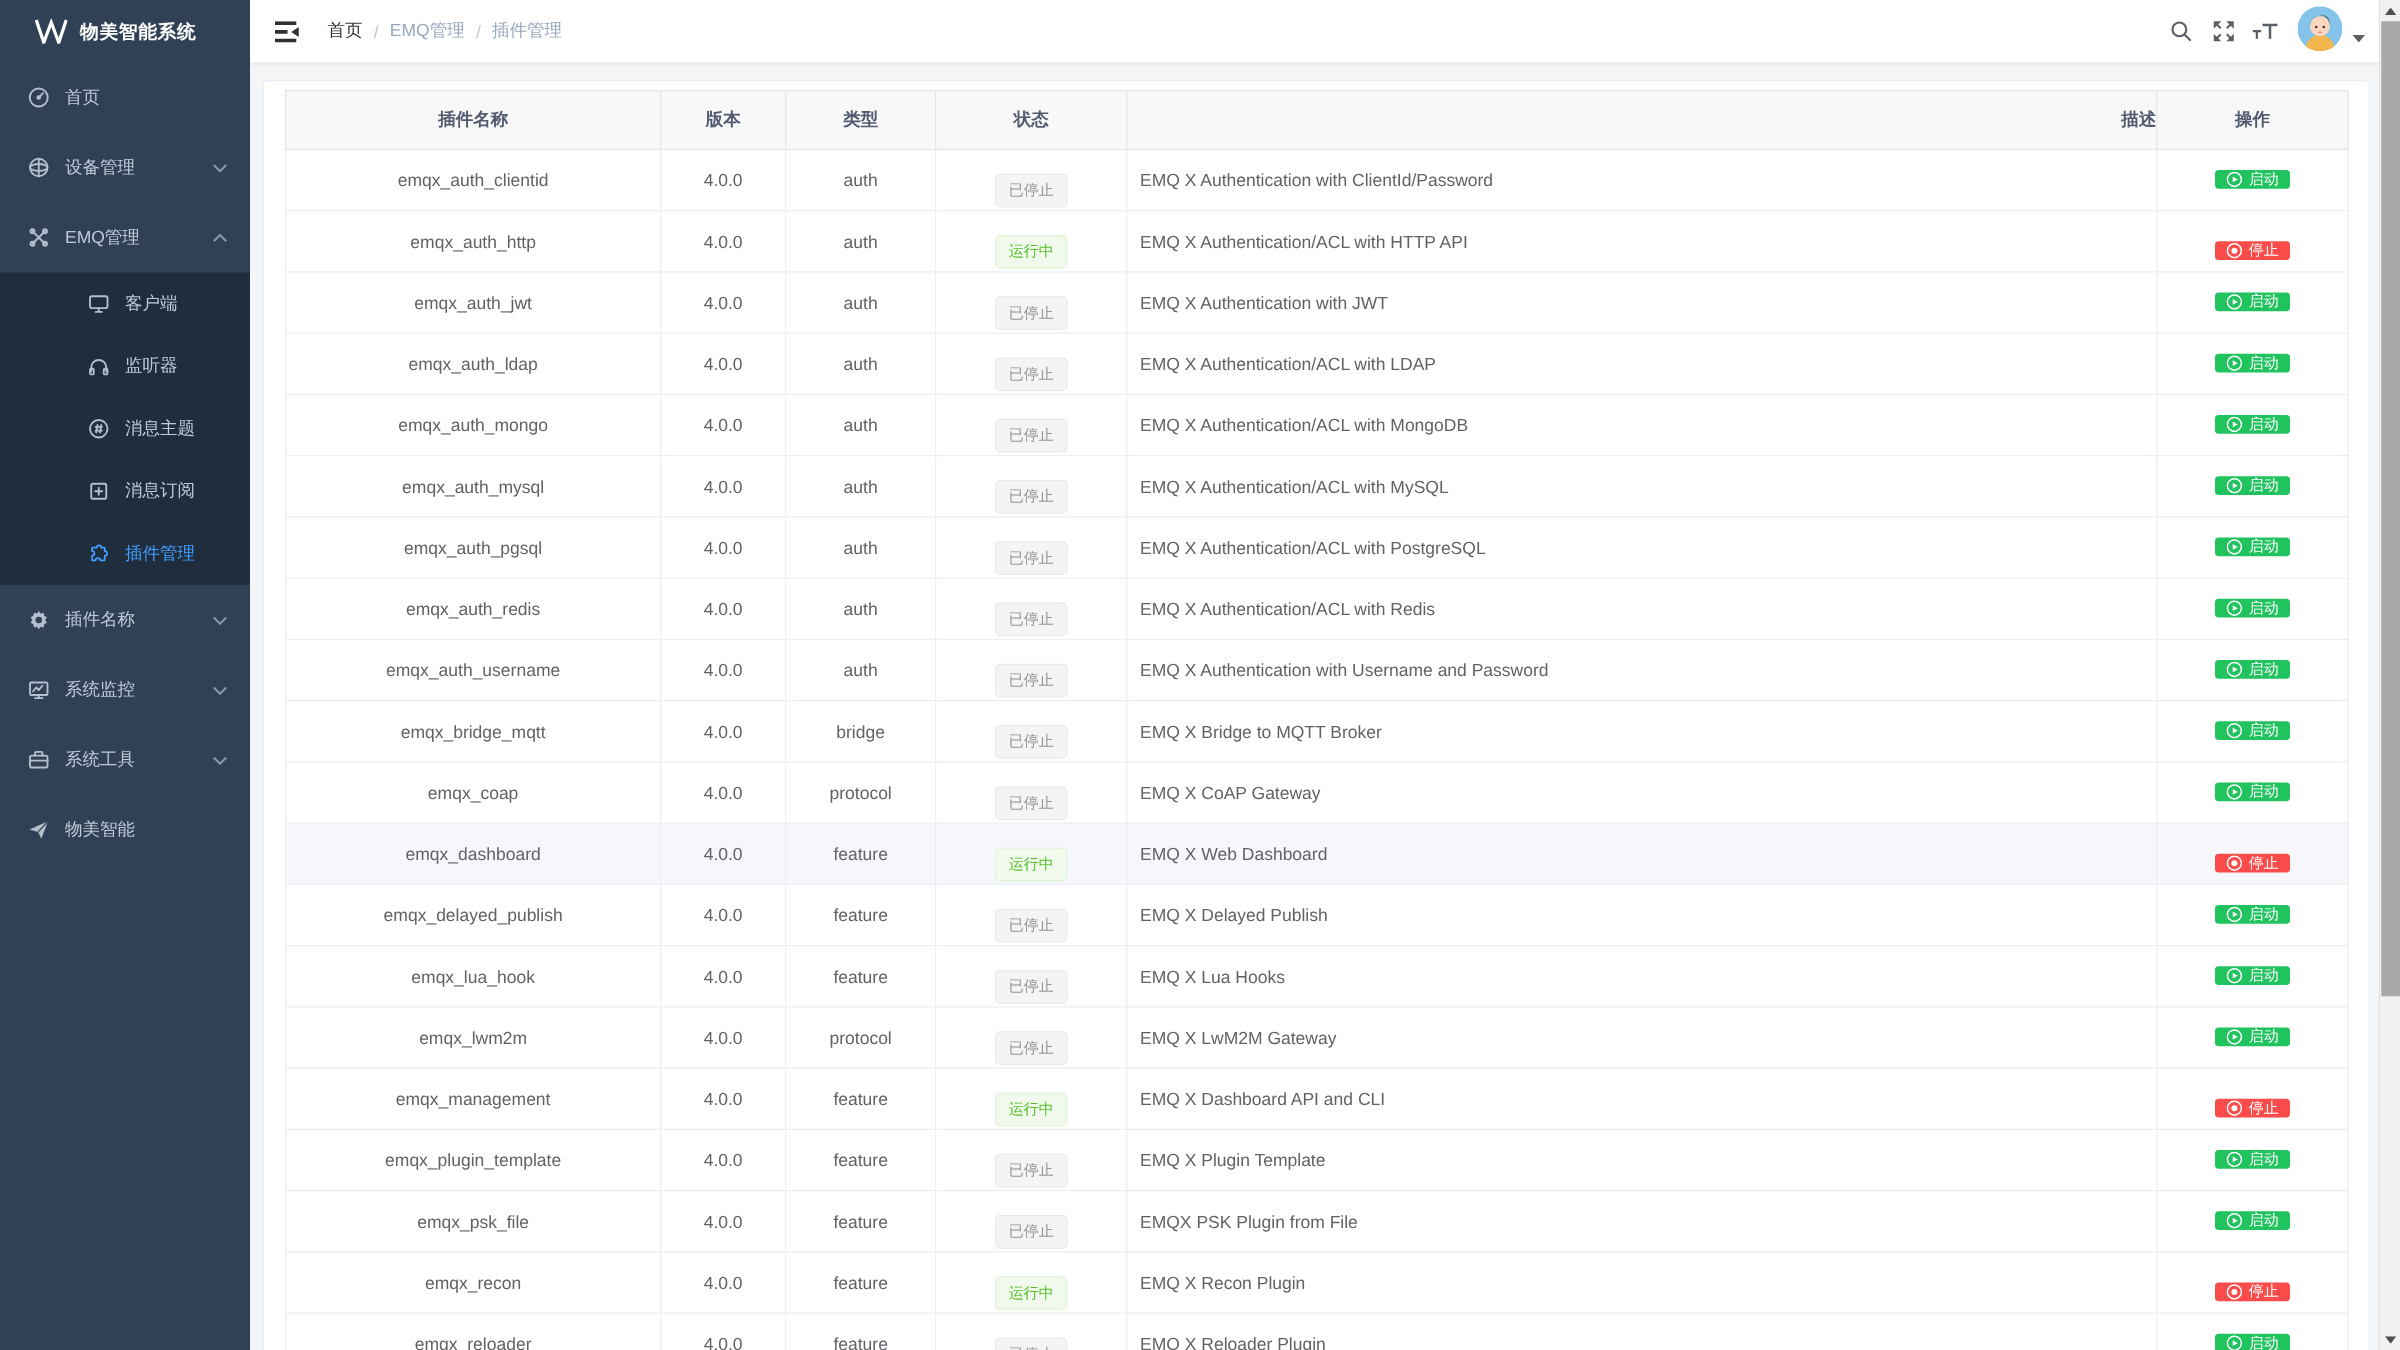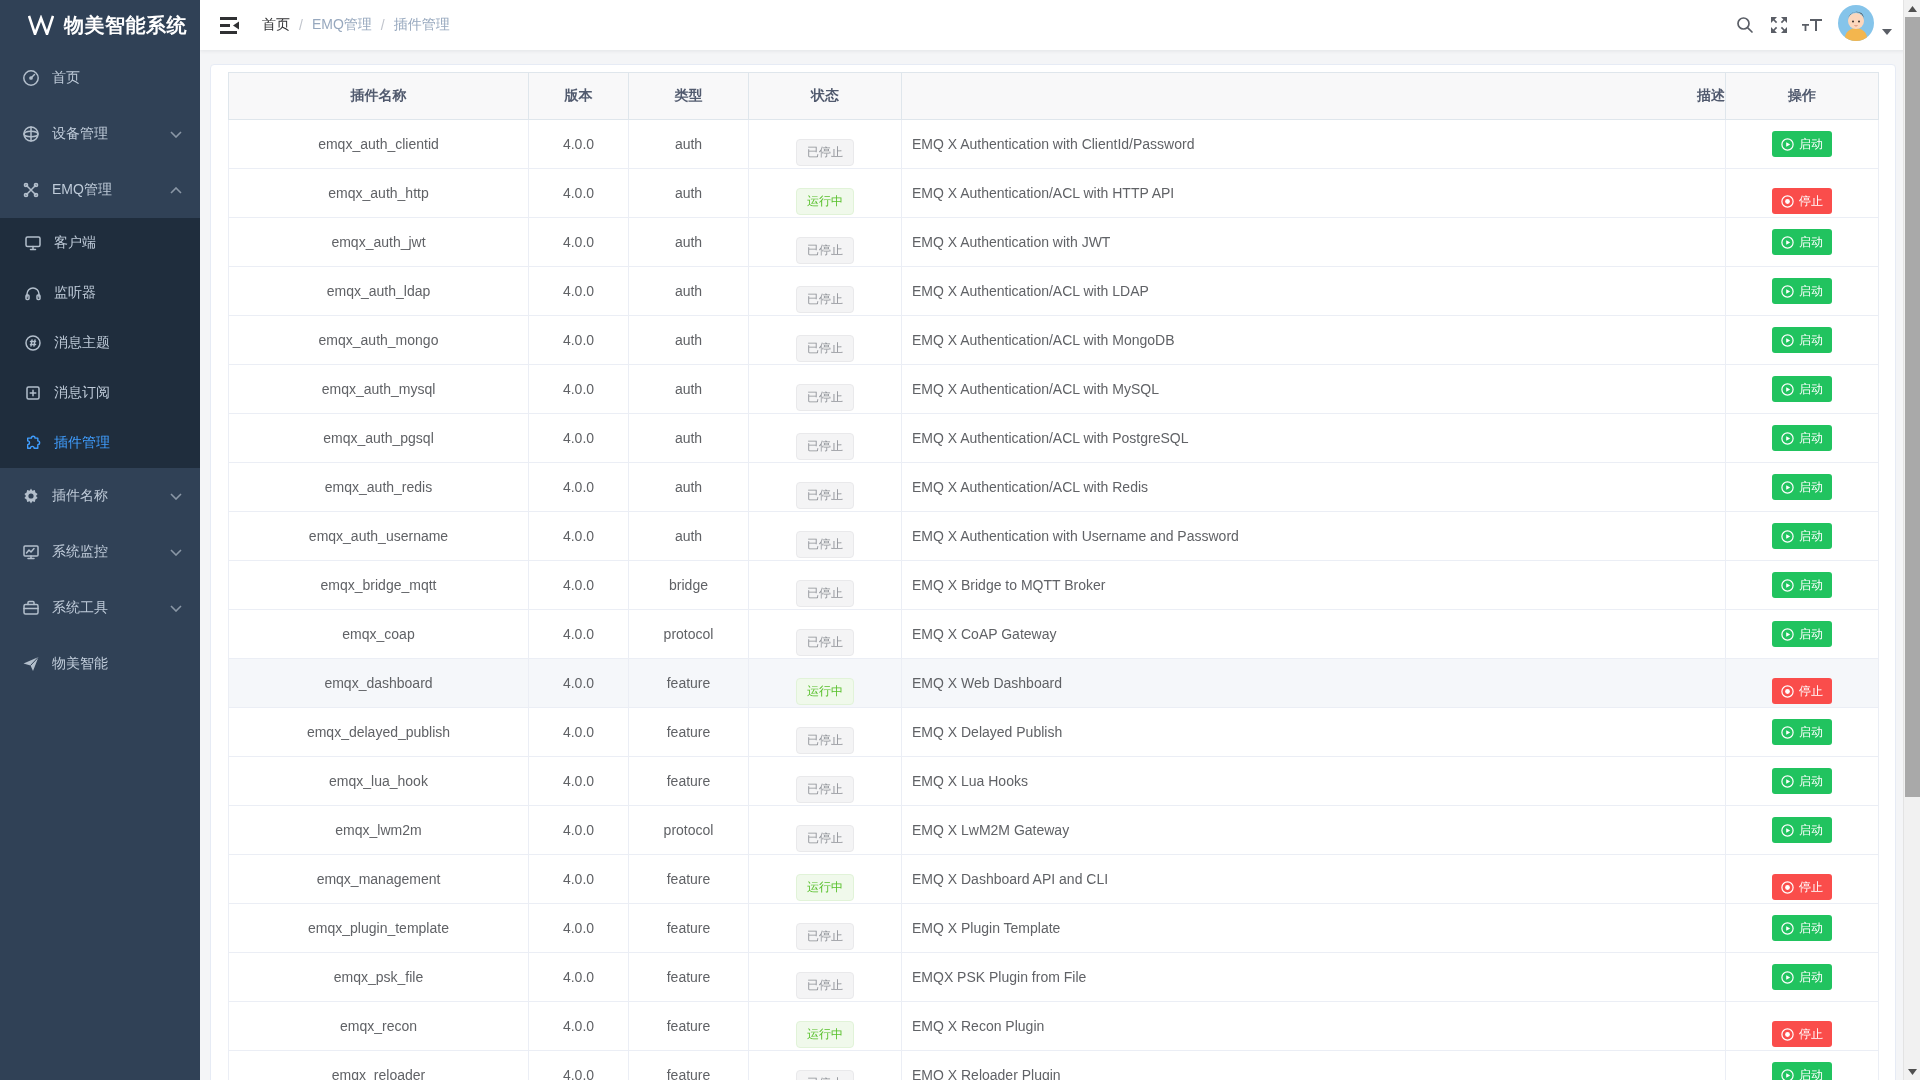--- a/index.html
+++ b/index.html
@@ -4,27 +4,27 @@
 <style>
   * { margin:0; padding:0; box-sizing:border-box; }
   html,body { width:1920px; height:1080px; overflow:hidden;
     font-family:"Liberation Sans","DejaVu Sans",sans-serif; background:#f4f5f7; }
 
   
   .sidebar { position:absolute; left:0; top:0; width:200px; height:1080px;
     background:#304156; z-index:5; }
   .logo-row { height:50px; display:flex; align-items:center; padding-left:28px; cursor:pointer; }
   .logo-row .logo-mark { margin-right:10px; display:flex; }
-  .logo-row .logo-title { color:#fff; font-size:20px; font-weight:700; letter-spacing:.5px; }
+  .logo-row .logo-title { color:#fff; font-size:15px; font-weight:700; letter-spacing:.5px; }
   .menu-item { height:56px; display:flex; align-items:center; padding:0 18px 0 22px;
     color:#bfcbd9; font-size:14px; cursor:pointer; position:relative; }
   .menu-item .mi-icon { width:18px; height:18px; margin-right:12px; flex:0 0 18px; display:flex; }
   .menu-item .mi-label { flex:1; }
   .submenu { background:#1f2d3d; }
-  .submenu .menu-item { height:50px; padding-left:24px; }
+  .submenu .menu-item { height:50px; padding-left:70px; }
   .menu-item.active, .menu-item.active .mi-label { color:#409eff; }
   svg.ico { stroke:#b3bfcc; fill:none; stroke-width:1.5; stroke-linecap:round; stroke-linejoin:round; }
   .active svg.ico { stroke:#409eff; }
   svg.chev { stroke:#8a97a6; fill:none; stroke-width:1.6; }
 
   
   .navbar { position:absolute; left:200px; top:0; right:0; height:50px; background:#fff;
     box-shadow:0 1px 4px rgba(0,21,41,.08); z-index:4; }
   .hamburger { position:absolute; left:12px; top:9px; width:36px; height:32px;
     display:flex; align-items:center; justify-content:center; cursor:pointer; }
@@ -53,21 +53,21 @@
     background:#fff; }
   table.plugins td.desc { text-align:left; padding-left:10px; color:#606266; }
   tr.hover td { background:#f5f7fa; }
 
   .tag { display:inline-block; min-width:54px; padding:0 10px; height:27px; line-height:25px;
     font-size:12px; border-radius:4px; border:1px solid transparent;margin-top:16px; }
   .tag.stopped { color:#909399; background:#f4f4f5; border-color:#e9e9eb; }
   .tag.running { color:#58c02c; background:#f0f9eb; border-color:#e1f3d8; }
 
   .btn { display:inline-flex; align-items:center; justify-content:center; gap:5px;
-    height:26px; padding:0 9px; border:none; border-radius:3px; color:#fff; font-size:12px;
+    height:15px; padding:0 9px; border:none; border-radius:3px; color:#fff; font-size:12px;
     cursor:pointer; font-family:Liberation Mono, monospace; }
   .btn.start { background:#21c35f; }
   .btn.stop  { background:#fa4d4b;margin-top:16px; }
   .btn .glyph { display:none; }
   .btn.start .glyph.play, .btn.stop .glyph.stopg { display:inline-flex; }
 
   
   .scrollbar { position:absolute; right:0; top:0; width:17px; height:1080px;
     background:#f1f1f1; border-left:1px solid #e3e3e3; z-index:10; }
   .sb-btn { position:absolute; left:0; width:17px; height:17px; display:flex;

